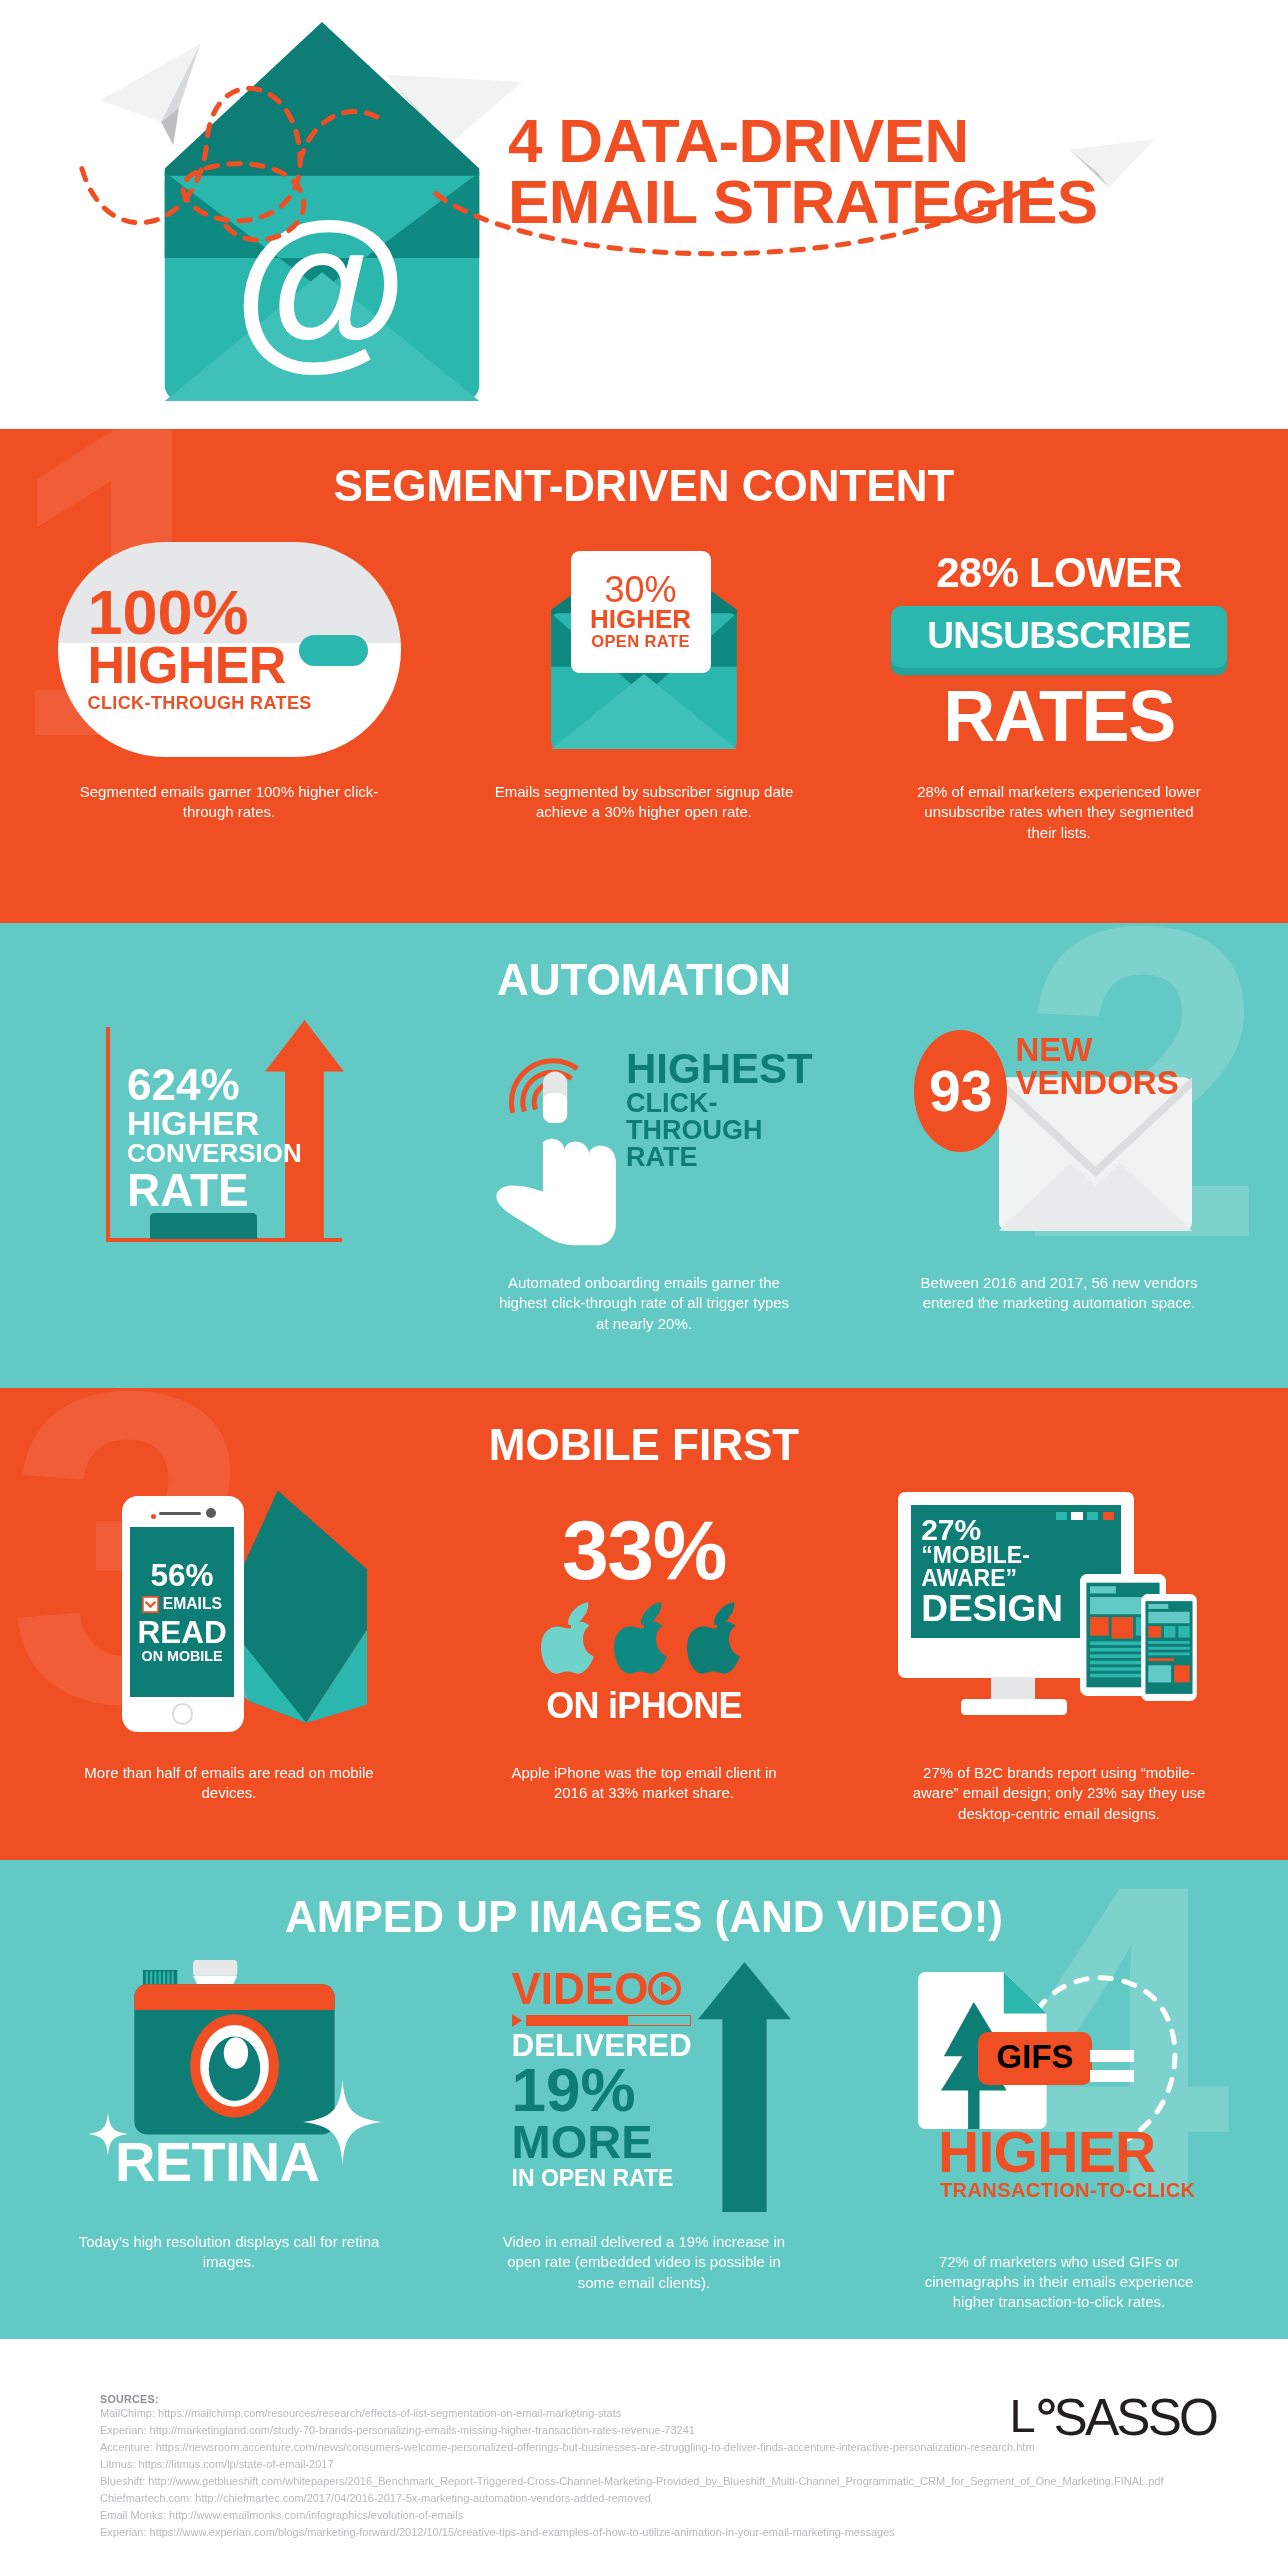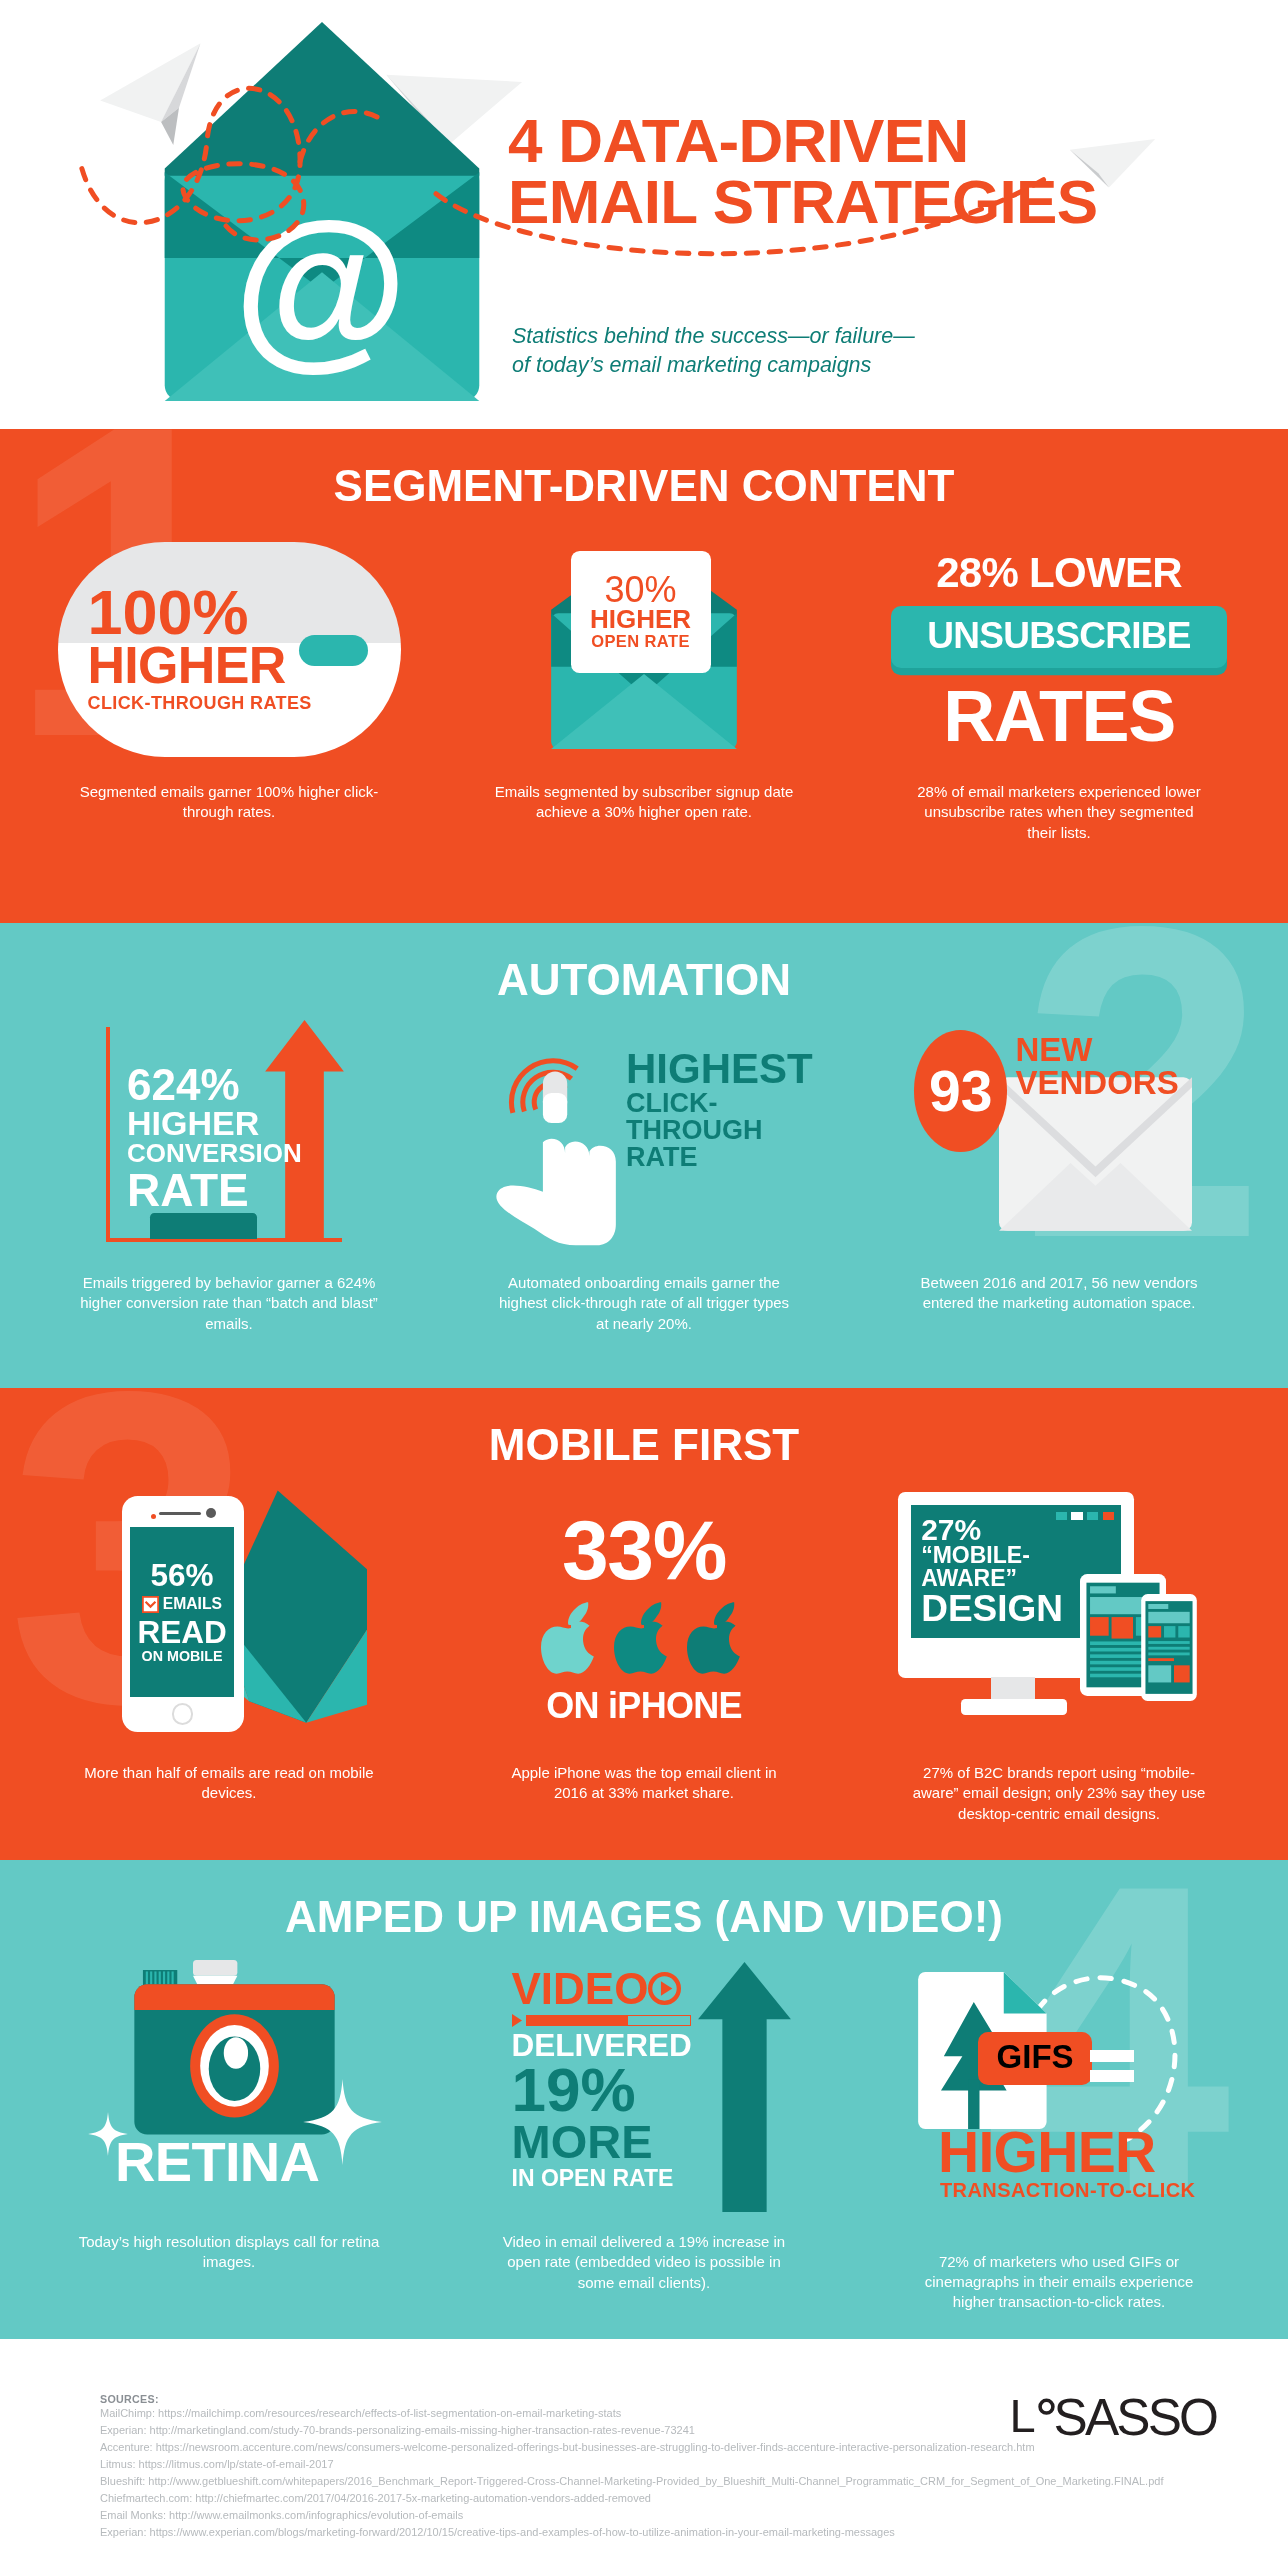--- a/index.html
+++ b/index.html
@@ -262,24 +262,20 @@
       <path d="M25,160 C60,280 190,250 200,120 C210,10 330,30 330,150 C330,250 200,250 170,200
                C140,150 300,130 330,190 C360,250 250,290 220,230" fill="none" stroke="#f04e23" stroke-width="7" stroke-linecap="round" stroke-dasharray="16 16"></path>
       <path d="M330,150 C345,90 400,60 450,95" fill="none" stroke="#f04e23" stroke-width="7" stroke-linecap="round" stroke-dasharray="16 16"></path>
       <path d="M520,195 C640,290 1100,330 1370,175" fill="none" stroke="#f04e23" stroke-width="7" stroke-linecap="round" stroke-dasharray="16 16"></path>
     </svg>
 
     <div class="header-title">
       <div>4 DATA-DRIVEN</div>
       <div>EMAIL STRATEGIES</div>
     </div>
-    <div class="header-sub">
-      <div>Statistics behind the success—or failure—</div>
-      <div>of today’s email marketing campaigns</div>
-    </div>
   </div>
 
   <div class="section sec-orange" style="height:494px;">
     <div class="bignum on-orange" style="left:7.2px; top:-21.5px;">1</div>
 
     <div class="sec-title">SEGMENT-DRIVEN CONTENT</div>
 
     <div class="cols" style="margin-top:24px;">
 
       <div class="col">
@@ -345,21 +341,20 @@
               <polygon points="55,0 110,72 82,72 82,306 28,306 28,72 0,72" fill="#f04e23"></polygon>
             </svg>
             <div class="chart-text">
               <div class="c-624">624%</div>
               <div class="c-higher">HIGHER</div>
               <div class="c-conv">CONVERSION</div>
               <div class="c-rate">RATE</div>
             </div>
           </div>
         </div>
-        <div class="caption" style="margin-top:17px;">Emails triggered by behavior garner a 624% higher conversion rate than “batch and blast” emails.</div>
       </div>
 
       <div class="col">
         <div class="col-art" style="height:236px;">
           <div class="hand-wrap">
             <svg style="position:absolute; left:0; top:7.2px;" width="143" height="222" viewBox="0 0 200 310">
               <path d="M32,120 A58,58 0 0 1 122,58" fill="none" stroke="#f04e23" stroke-width="7"></path>
               <path d="M48,118 A42,42 0 0 1 114,72" fill="none" stroke="#f04e23" stroke-width="7"></path>
               <path d="M64,115 A26,26 0 0 1 106,86" fill="none" stroke="#f04e23" stroke-width="7"></path>
               <rect x="74" y="62" width="34" height="60" rx="17" fill="#e6e7e8"></rect>

